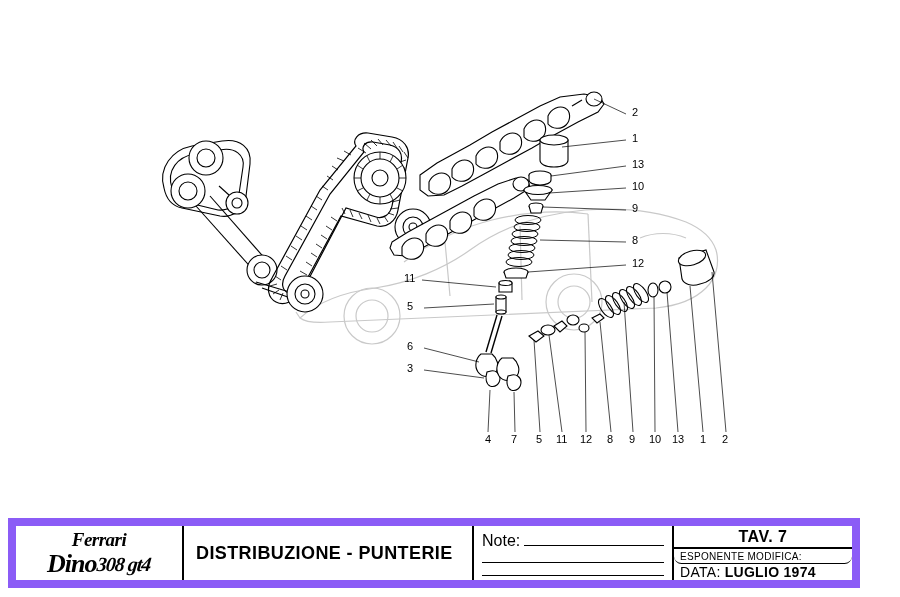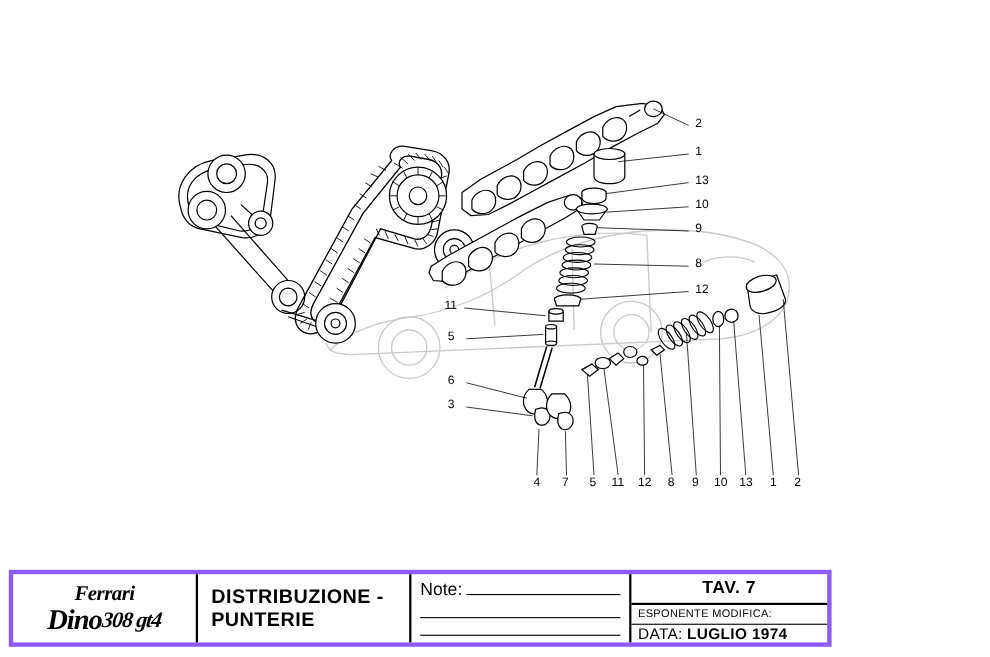--- a/index.html
+++ b/index.html
@@ -40,23 +40,23 @@
     color: #000;
     line-height: 1;
     white-space: nowrap;
   }
 
   
   #titleblock {
     position: absolute;
     left: 8px;
     top: 518px;
-    width: 748px;
+    width: 852px;
     height: 70px;
-    border: 4px solid #8b5cf6;
+    border: 8px solid #8b5cf6;
     box-sizing: border-box;
     display: flex;
   }
   .tb-cell {
     box-sizing: border-box;
     position: relative;
   }
   #tb-logo {
     width: 168px;
     border-right: 2px solid #000;
@@ -150,20 +150,21 @@
     letter-spacing: 0.5px;
   }
   .tb-esp {
     height: 19px;
     border-bottom: 1px solid #000;
     display: flex;
     align-items: center;
     padding-left: 6px;
     font-size: 10px;
     letter-spacing: 0.3px;
+    border-radius: 10px;
   }
   .tb-data {
     flex: 1;
     display: flex;
     align-items: center;
     padding-left: 6px;
     font-size: 14px;
     letter-spacing: 0.3px;
   }
   .tb-data b { font-weight: bold; margin-left: 4px;}

